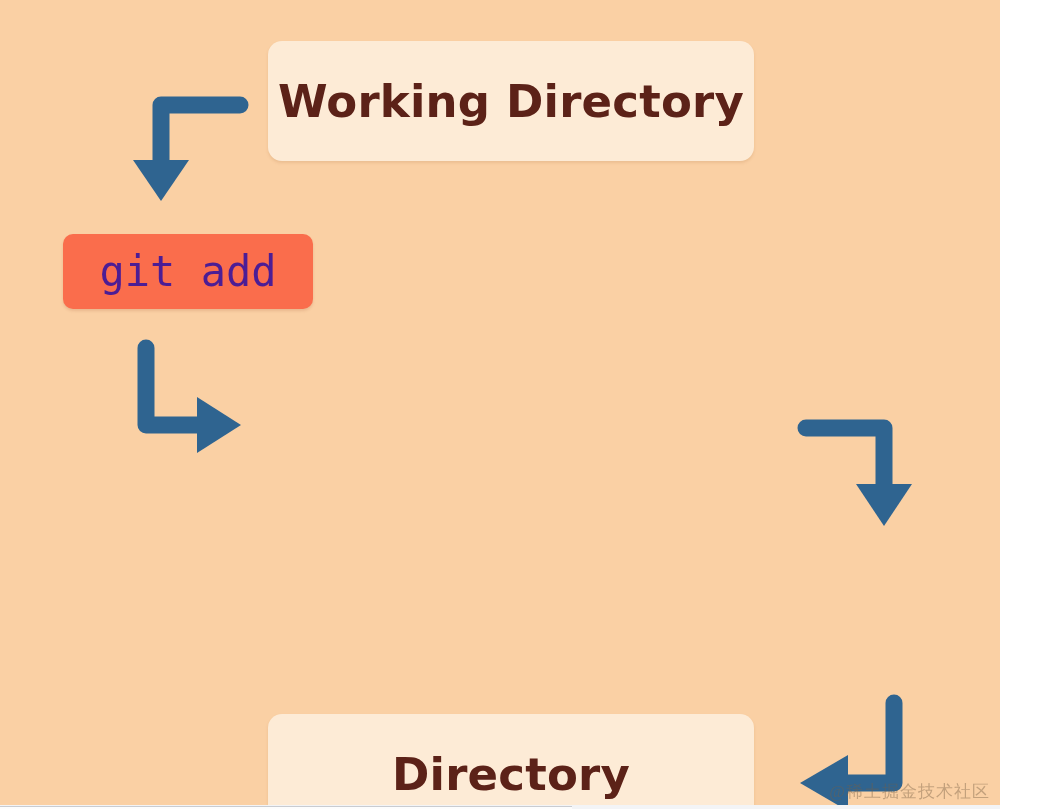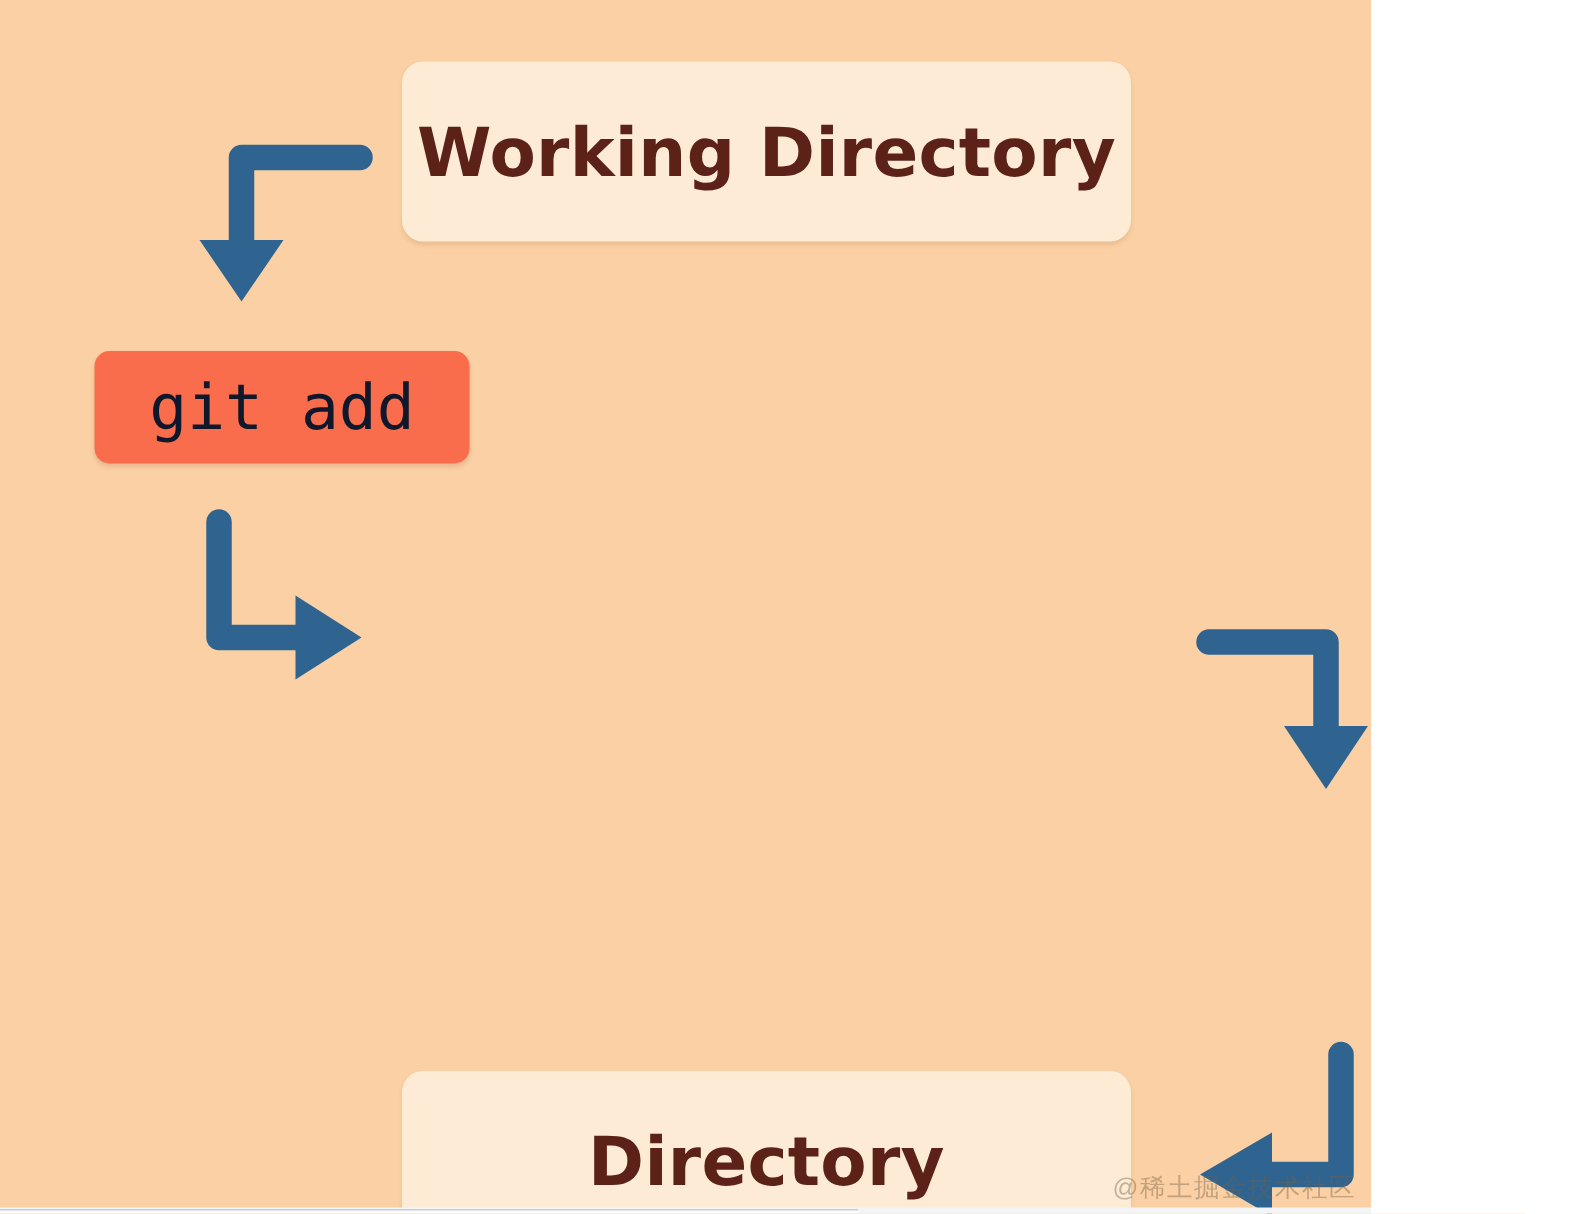--- a/index.html
+++ b/index.html
@@ -2,21 +2,21 @@
 <html><head>
 <meta charset="utf-8">
 <style>
   html, body {
     margin: 0;
     padding: 0;
     background: #ffffff;
   }
   #canvas {
     position: relative;
-    width: 914px;
+    width: 1000px;
     height: 809px;
     overflow: hidden;
     background: #FAD0A4;
     font-family: "Liberation Sans", sans-serif;
     text-align: center;
   }
   
   .bottom-strip {
     position: absolute;
     left: 0;
@@ -63,21 +63,21 @@
   .cmd-box {
     position: absolute;
     background: #FA6D4C;
     border-radius: 10px;
     display: flex;
     align-items: center;
     justify-content: center;
     box-shadow: 0 2px 3px rgba(170, 90, 60, 0.20);
   }
   .cmd-label {
-    color: #0f172a;
+    color: #4c1d95;
     font-size: 42px;
     font-weight: 400;
     white-space: nowrap;
     font-family: "DejaVu Sans Mono", monospace;
   }
   #box-git-add    { left: 63px;  top: 234px; width: 250px; height: 75px; }
   #box-git-commit { left: 755px; top: 564px; width: 281px; height: 76px; }
 
   
   .arrow-svg {
@@ -96,21 +96,21 @@
 
   #arrow-1 { left: 0;   top: 0;   width: 1060px; height: 809px; }
 
   
   #watermark {
     position: absolute;
     right: 10px;
     bottom: 6px;
     color: rgba(120, 95, 70, 0.42);
     font-size: 17px;
-    font-family: Liberation Sans, sans-serif;
+    font-family: Liberation Serif, serif;
     letter-spacing: 1px;
     white-space: nowrap;
   }
 </style>
 </head>
 <body>
 
 <div id="canvas">
 
   <svg id="arrow-1" class="arrow-svg" viewBox="0 0 1060 809" width="1060" height="809" aria-hidden="true">

